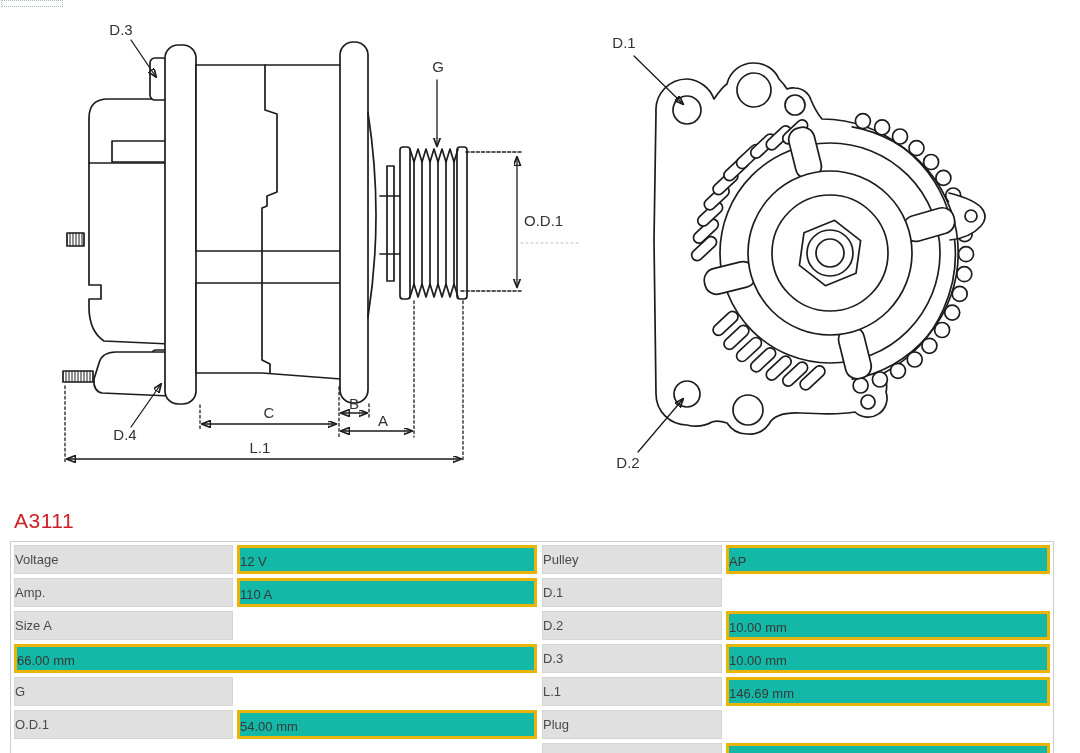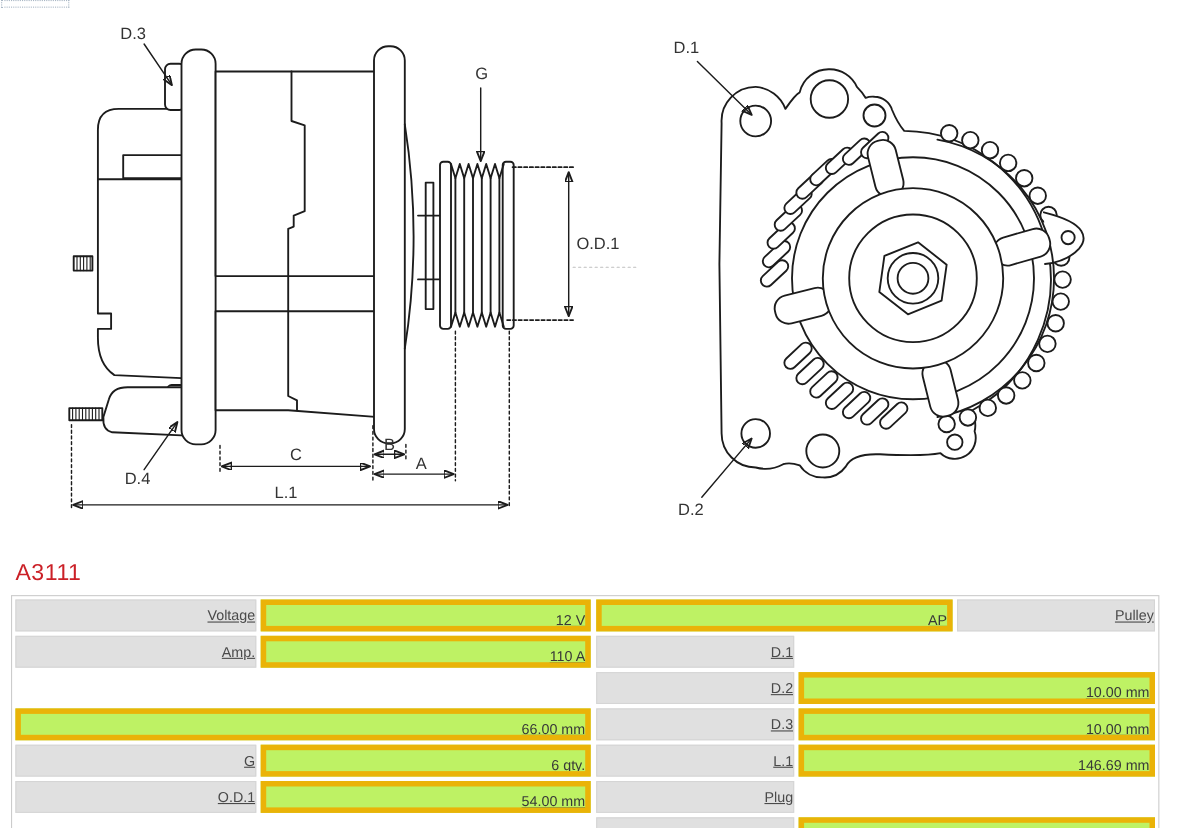--- a/index.html
+++ b/index.html
@@ -34,24 +34,24 @@
   #spec-wrap{
     margin-left:10px;width:1044px;border:1px solid #ccc;background:#fff;
     padding:3px;display:flex;gap:5px;box-sizing:border-box;
   }
   .spec-table{display:flex;flex-direction:column;gap:4px;}
   .spec-table.left{width:523px;}
   .spec-table.right{width:508px;}
   .spec-row{display:flex;gap:4px;height:29px;}
   .cell{
     box-sizing:border-box;font-size:13px;line-height:27px;
-    text-align:right;overflow:hidden;text-decoration:underline;
+    text-align:left;overflow:hidden;
   }
   .cell.lbl{background:#e0e0e0;border:1px solid #d5d5d5;color:#4a4a4a;}
-  .cell.val{background:#bef264;border:5px solid #eab308;color:#383838;}
+  .cell.val{background:#14b8a6;border:3px solid #eab308;color:#383838;}
   .spec-table.left  .lbl{width:219px;}
   .spec-table.left  .val{flex:1;}
   .spec-table.right .lbl{width:180px;}
   .spec-table.right .val{flex:1;}
 </style>
 </head>
 <body>
 
 <div id="focus-artifact"></div>
 
@@ -238,38 +238,38 @@
     <div class="spec-table left">
       <div class="spec-row">
         <div class="cell lbl">Voltage</div>
         <div class="cell val">12 V</div>
       </div>
       <div class="spec-row">
         <div class="cell lbl">Amp.</div>
         <div class="cell val">110 A</div>
       </div>
       <div class="spec-row">
+        <div class="cell lbl">Size A</div>
       </div>
       <div class="spec-row">
         <div class="cell val">66.00 mm</div>
       </div>
       <div class="spec-row">
         <div class="cell lbl">G</div>
-        <div class="cell val">6 qty.</div>
       </div>
       <div class="spec-row">
         <div class="cell lbl">O.D.1</div>
         <div class="cell val">54.00 mm</div>
       </div>
     </div>
 
     <div class="spec-table right">
       <div class="spec-row">
+        <div class="cell lbl">Pulley</div>
         <div class="cell val">AP</div>
-        <div class="cell lbl">Pulley</div>
       </div>
       <div class="spec-row">
         <div class="cell lbl">D.1</div>
       </div>
       <div class="spec-row">
         <div class="cell lbl">D.2</div>
         <div class="cell val">10.00 mm</div>
       </div>
       <div class="spec-row">
         <div class="cell lbl">D.3</div>

